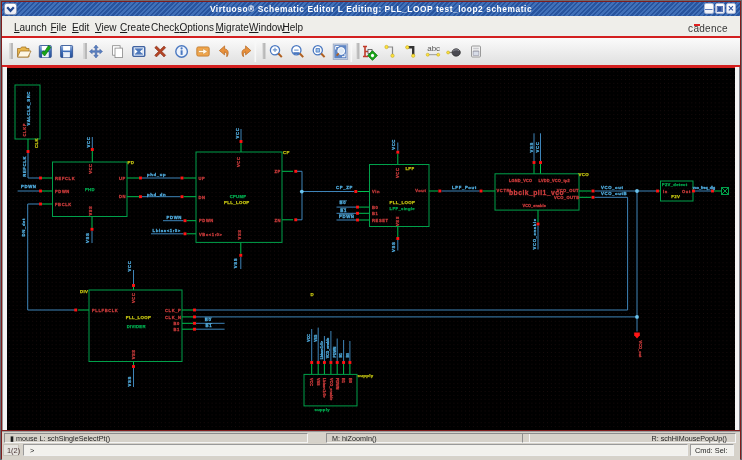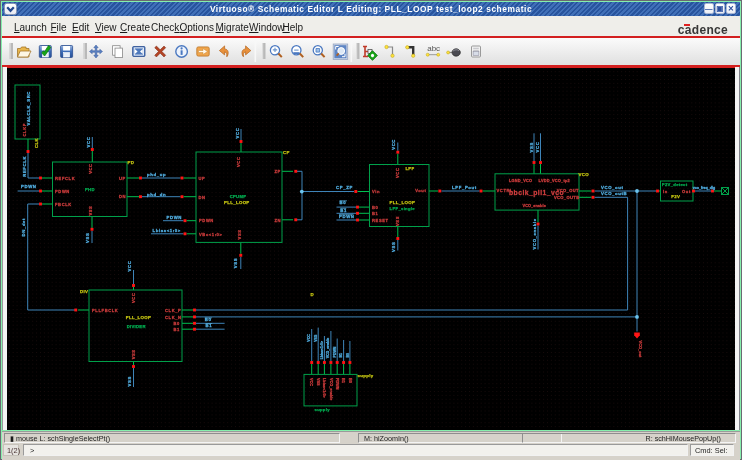--- a/index.html
+++ b/index.html
@@ -1,28 +1,28 @@
 <!DOCTYPE html>
 <html><head><meta charset="utf-8"><style>
 *{margin:0;padding:0;box-sizing:border-box}
 html,body{width:742px;height:460px;overflow:hidden}
 body{font-family:"Liberation Sans",sans-serif}
-#win{position:relative;width:742px;height:460px;background:#86efac;border:1px solid #6a6a72}
+#win{position:relative;width:742px;height:460px;background:#7f1d1d;border:1px solid #6a6a72}
 #title{position:absolute;left:1px;top:1px;right:1px;height:13.5px;
  background:repeating-linear-gradient(135deg,#4170b8 0 1.7px,#28549e 1.7px 3.4px);}
 #title .ttl{position:absolute;left:0;right:0;top:1.5px;text-align:center;color:#fff;font-weight:bold;font-size:8.4px;letter-spacing:.55px}
 #mbtn{position:absolute;left:2.5px;top:2px;width:13px;height:11.5px;background:linear-gradient(#ffffff,#e7e9f2);border:1px solid #8898b8;border-radius:2.5px;color:#24488f;font-size:9px;font-weight:bold;text-align:center;line-height:10px}
 .wbtn{position:absolute;top:2px;width:10.5px;height:11px;border:1px solid #a8b6d4;border-radius:2px;background:linear-gradient(#ffffff,#eceef5);font-size:7.5px;font-weight:bold;line-height:10px;text-align:center;color:#2c4f9e}
 #bmin{left:702.5px}
 #bmax{left:713.5px}
 #bcls{left:724.7px}
 #menu{position:absolute;left:1px;top:14.5px;right:1px;height:21px;background:#efeeea}
 #menu span.mi{position:absolute;top:6px;font-size:10px;color:#1a1a1a}
 #menu u{text-decoration:underline}
-#logo{position:absolute;right:12px;top:7px;font-size:12px;font-weight:bold;color:#383838;letter-spacing:.3px}
+#logo{position:absolute;right:12px;top:7px;font-size:10px;font-weight:normal;color:#383838;letter-spacing:.3px}
 #logo i{position:absolute;left:6px;top:1.6px;width:6.4px;height:1.7px;background:#e02020}
 #red1{position:absolute;left:1px;right:1px;top:35px;height:2px;background:#d31f1f}
 #tbar{position:absolute;left:1px;right:1px;top:37px;height:44px;background:linear-gradient(#fbfbfb,#e7e7e7 45%,#d2d2d2)}
 #red2{position:absolute;left:1px;right:1px;top:64px;height:2.5px;background:#d31f1f}
 #cv{position:absolute;left:6px;top:67px;width:728px;height:362px;background:#000}
 #lfr{position:absolute;left:1px;top:66px;width:5px;height:363px;background:#f4f4f4;border-left:1px solid #9a9a9a}
 #rfr{position:absolute;left:734px;top:66px;width:4.5px;height:363px;background:#f4f4f4;border-right:1.5px solid #83838b}
 #sb1{position:absolute;left:1px;right:1px;top:429.5px;height:12px;background:#d6d2ca;border-top:1px solid #9a9a9a}
 #sb1 .p{position:absolute;top:1px;height:10.5px;border:1px solid #aaa;border-top-color:#8e8e8e;border-left-color:#8e8e8e;border-bottom-color:#f4f4f4;border-right-color:#f4f4f4;font-size:7.2px;color:#1c1c1c;line-height:10px}
 #sb2{position:absolute;left:1px;right:1px;top:441.5px;height:15px;background:#d6d2ca}
@@ -465,23 +465,23 @@
   <g fill="#00c05c" stroke="#00a048" stroke-width="0.25" font-size="4.2" letter-spacing="0.3" font-weight="bold">
    <text x="84" y="190.2">PHD</text>
    <text x="228.7" y="197.2">CPUMP</text>
    <text x="388.6" y="209.1">LPF_single</text>
    <text x="125.7" y="327.3">DIVIDER</text>
    <text x="661.1" y="185">F2V_detect</text>
    <text x="313.5" y="409.8">supply</text>
   </g>
  </svg></div>
  <div id="sb1">
-  <div class="p" style="left:2px;width:336px"><span style="margin-left:5px">▮ mouse L: schSingleSelectPt()</span></div>
-  <div class="p" style="left:356px;width:204px"><span style="margin-left:5px">M: hiZoomIn()</span></div>
-  <div class="p" style="left:520px;width:214px;text-align:right"><span style="margin-right:14px">R: schHiMousePopUp()</span></div>
+  <div class="p" style="left:2px;width:304px"><span style="margin-left:5px">▮ mouse L: schSingleSelectPt()</span></div>
+  <div class="p" style="left:324px;width:204px"><span style="margin-left:5px">M: hiZoomIn()</span></div>
+  <div class="p" style="left:520px;width:214px;text-align:right"><span style="margin-right:8px">R: schHiMousePopUp()</span></div>
  </div>
  <div id="sb2">
   <div class="p" style="left:1px;width:16px;border-color:#c6c2ba;background:#e6e4e0;color:#4a3535"><span style="margin-left:3px">1(2)</span></div>
   <div class="p" style="left:21px;width:665px;background:#f2f1ed"><span style="margin-left:6px">&gt;</span></div>
   <div class="p" style="left:688px;width:44px;background:#f2f1ed"><span style="margin-left:4px">Cmd: Sel: 0</span></div>
  </div>
  <div id="bot"></div>
 </div>
 
 </body></html>

